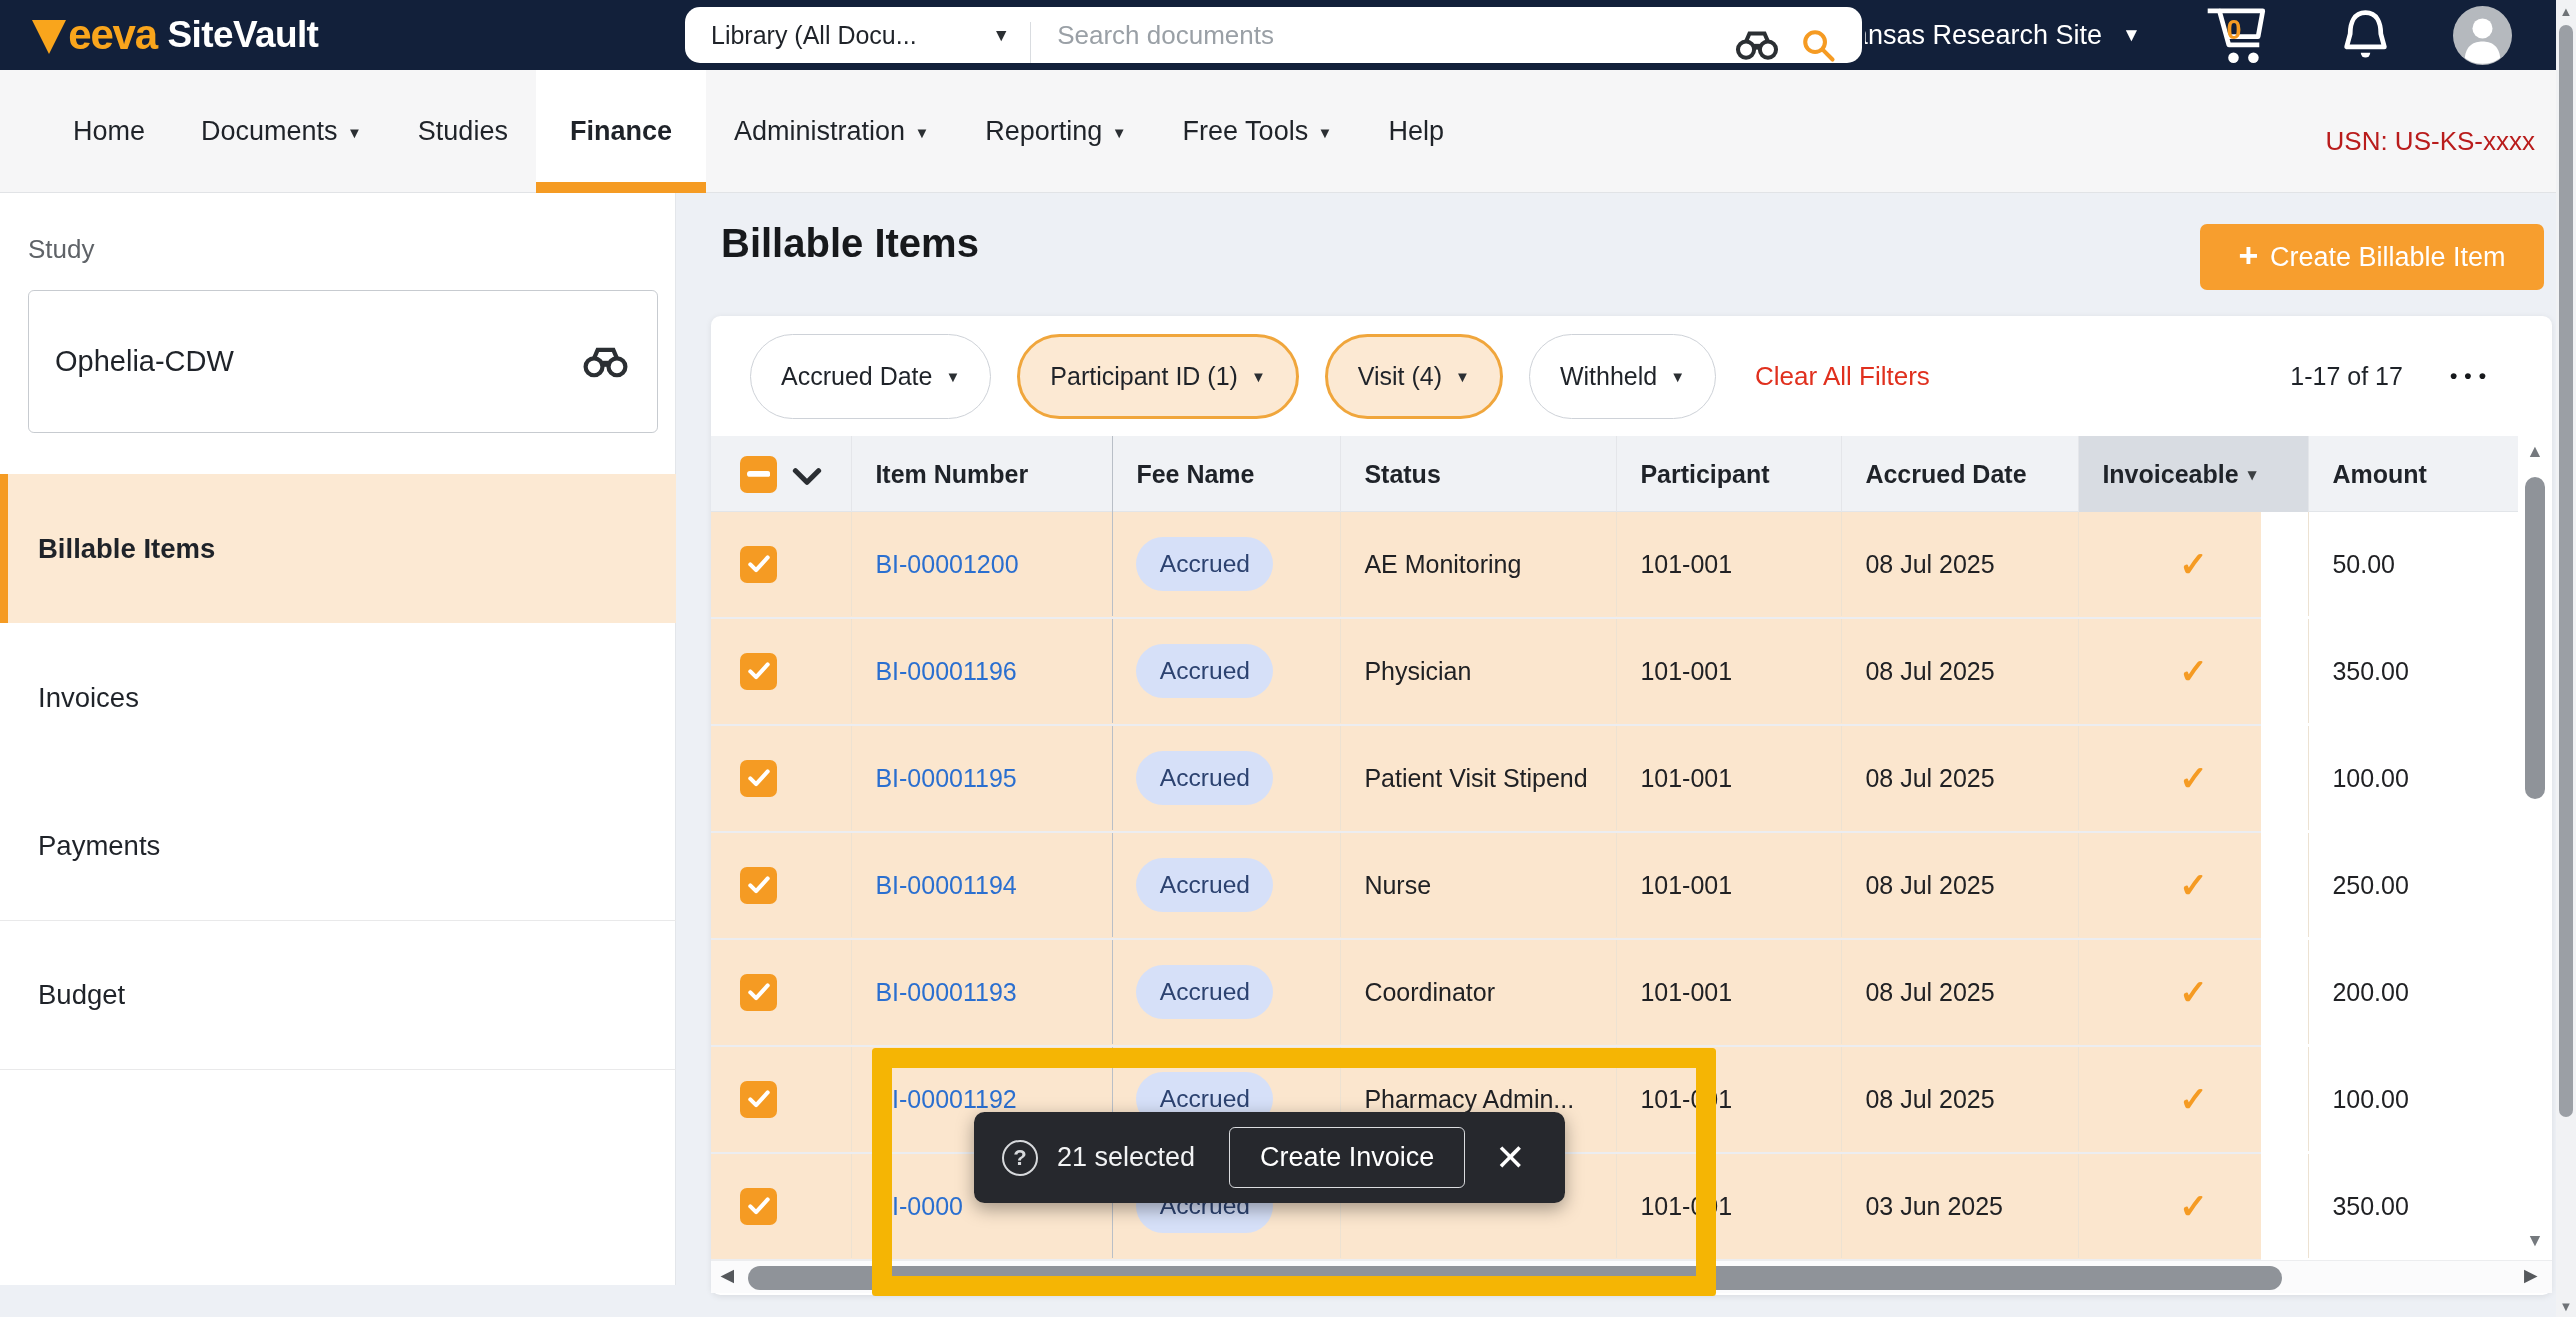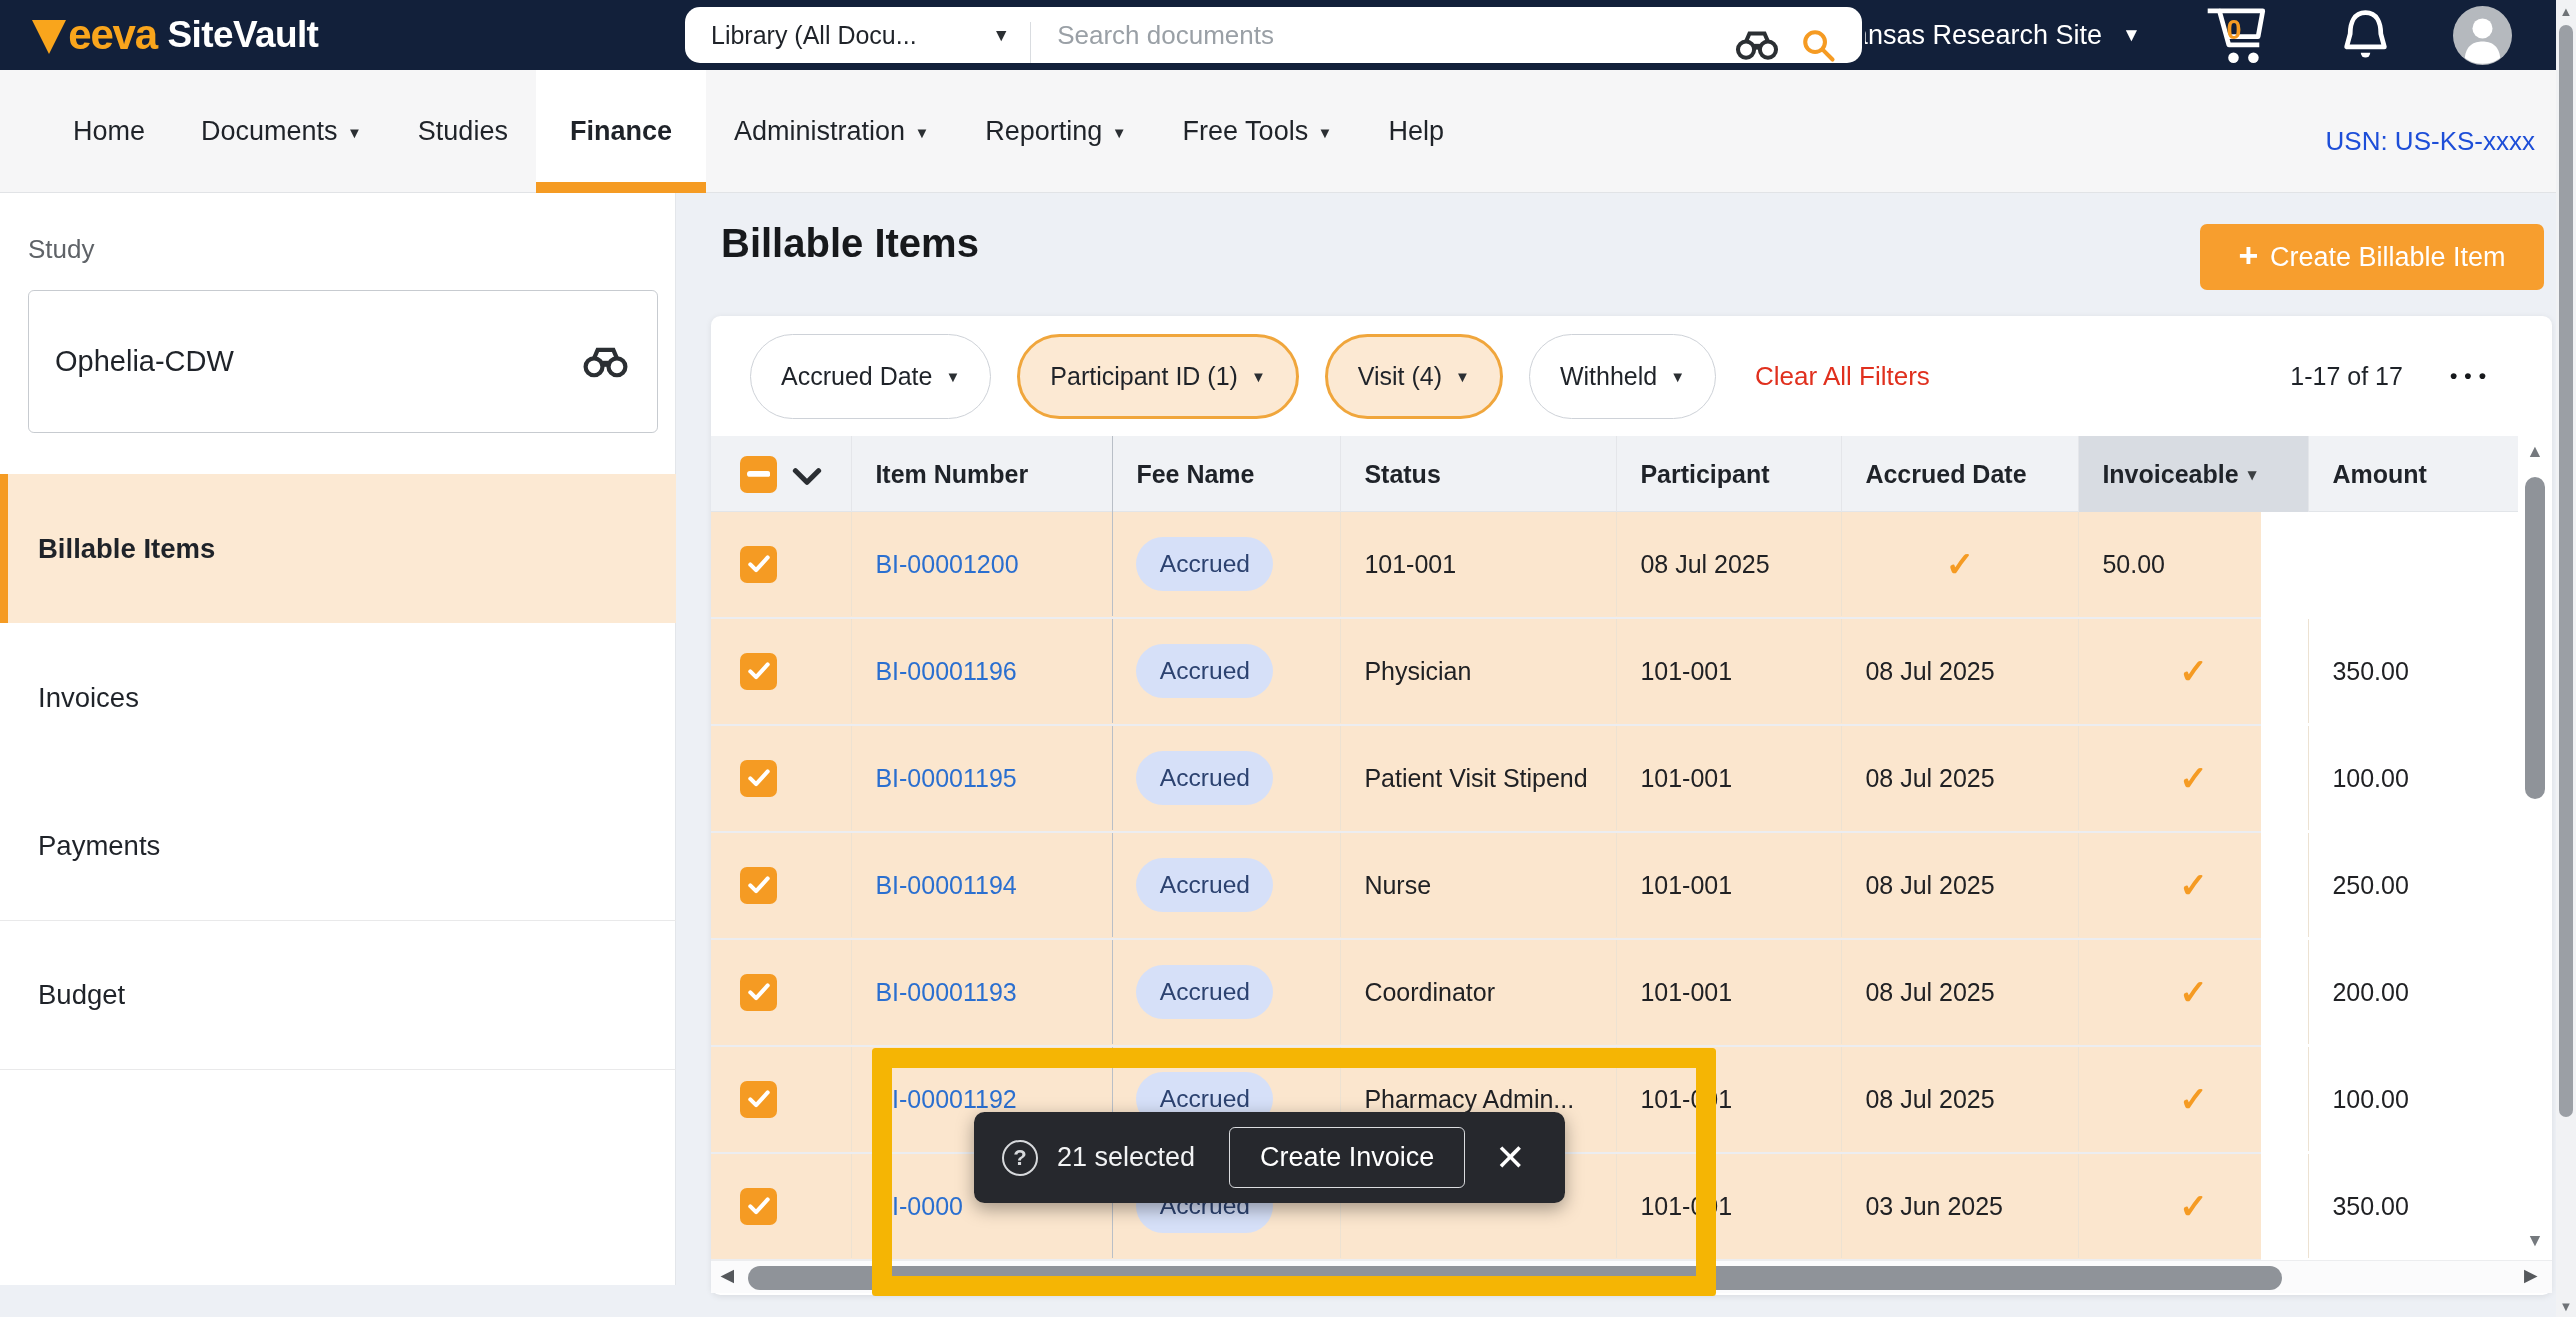--- a/index.html
+++ b/index.html
@@ -28,21 +28,21 @@
   .bellwrap { position:absolute; left:2336px; top:8.2px; width:59px; height:56px; cursor:pointer; }
   .avatar { position:absolute; left:2453px; top:5.9px; width:59px; height:59px; cursor:pointer; }
 
   
   .navbar { position:absolute; left:0; top:70px; width:2576px; height:123px; background:#F6F6F7; border-bottom:1.2px solid #E1E3E6; z-index:10; display:flex; align-items:stretch; }
   .navitems { display:flex; align-items:stretch; margin-left:45px; }
   .navitem { display:flex; align-items:center; gap:9.4px; font-size:27px; color:#1F2329; padding:0 28px; cursor:pointer; white-space:nowrap; }
   .navitem .ncar { font-size:15px; color:#2B2F33; margin-top:3.5px; }
   .navitem.active { background:#FFFFFF; font-weight:bold; position:relative; padding:0 34px; }
   .navitem.active::after { content:""; position:absolute; left:0; right:0; bottom:-1.2px; height:11.7px; background:#F59B23; }
-  .usn { position:absolute; right:41px; top:0; height:142px; display:flex; align-items:center; font-size:26px; color:#1d4ed8; }
+  .usn { position:absolute; right:41px; top:0; height:142px; display:flex; align-items:center; font-size:26px; color:#b91c1c; }
 
   
   .sidebar { position:absolute; left:0; top:193px; width:676px; height:1092px; background:#FFFFFF; border-right:1.2px solid #E3E6EA; z-index:5; }
   .study-label { position:absolute; left:28px; top:41px; font-size:26px; color:#5F6368; }
   .study-box { position:absolute; left:28px; top:97px; width:630px; height:143px; border:1.2px solid #C7CBD0; border-radius:5.9px; background:#FFFFFF; display:flex; align-items:center; }
   .study-box input { flex:1; border:none; outline:none; font-size:29px; color:#1F2329; padding-left:26px; font-family:"Liberation Sans", sans-serif; background:transparent; }
   .study-box .bino { margin-right:28px; }
   .side-items { position:absolute; left:0; top:281px; width:676px; }
   .side-item { height:149px; display:flex; align-items:center; padding-left:38px; font-size:27.5px; color:#1F2329; cursor:pointer; }
   .side-item.active { background:#FCE9D3; border-left:8.2px solid #F59B23; padding-left:30px; font-weight:bold; }
@@ -303,20 +303,21 @@
               <polyline points="4,16 14,26 34,4" fill="none" stroke="#FFFFFF" stroke-width="7" stroke-linecap="round" stroke-linejoin="round"></polyline>
             </svg>
           </span>
         </div>
       <div class="cell strong">
           <a class="link">BI-00001200</a>
         </div>
       <div class="cell">
           <span class="pill">Accrued</span>
         </div>
+      <div class="cell">AE Monitoring</div>
       <div class="cell">101-001</div>
       <div class="cell datec">08 Jul 2025</div>
       <div class="cell center">
           <span class="ochk">✓</span>
         </div>
       <div class="cell nob">50.00</div>
     </div>
 
     <div class="trow tgrid">
       <div class="cell first">

